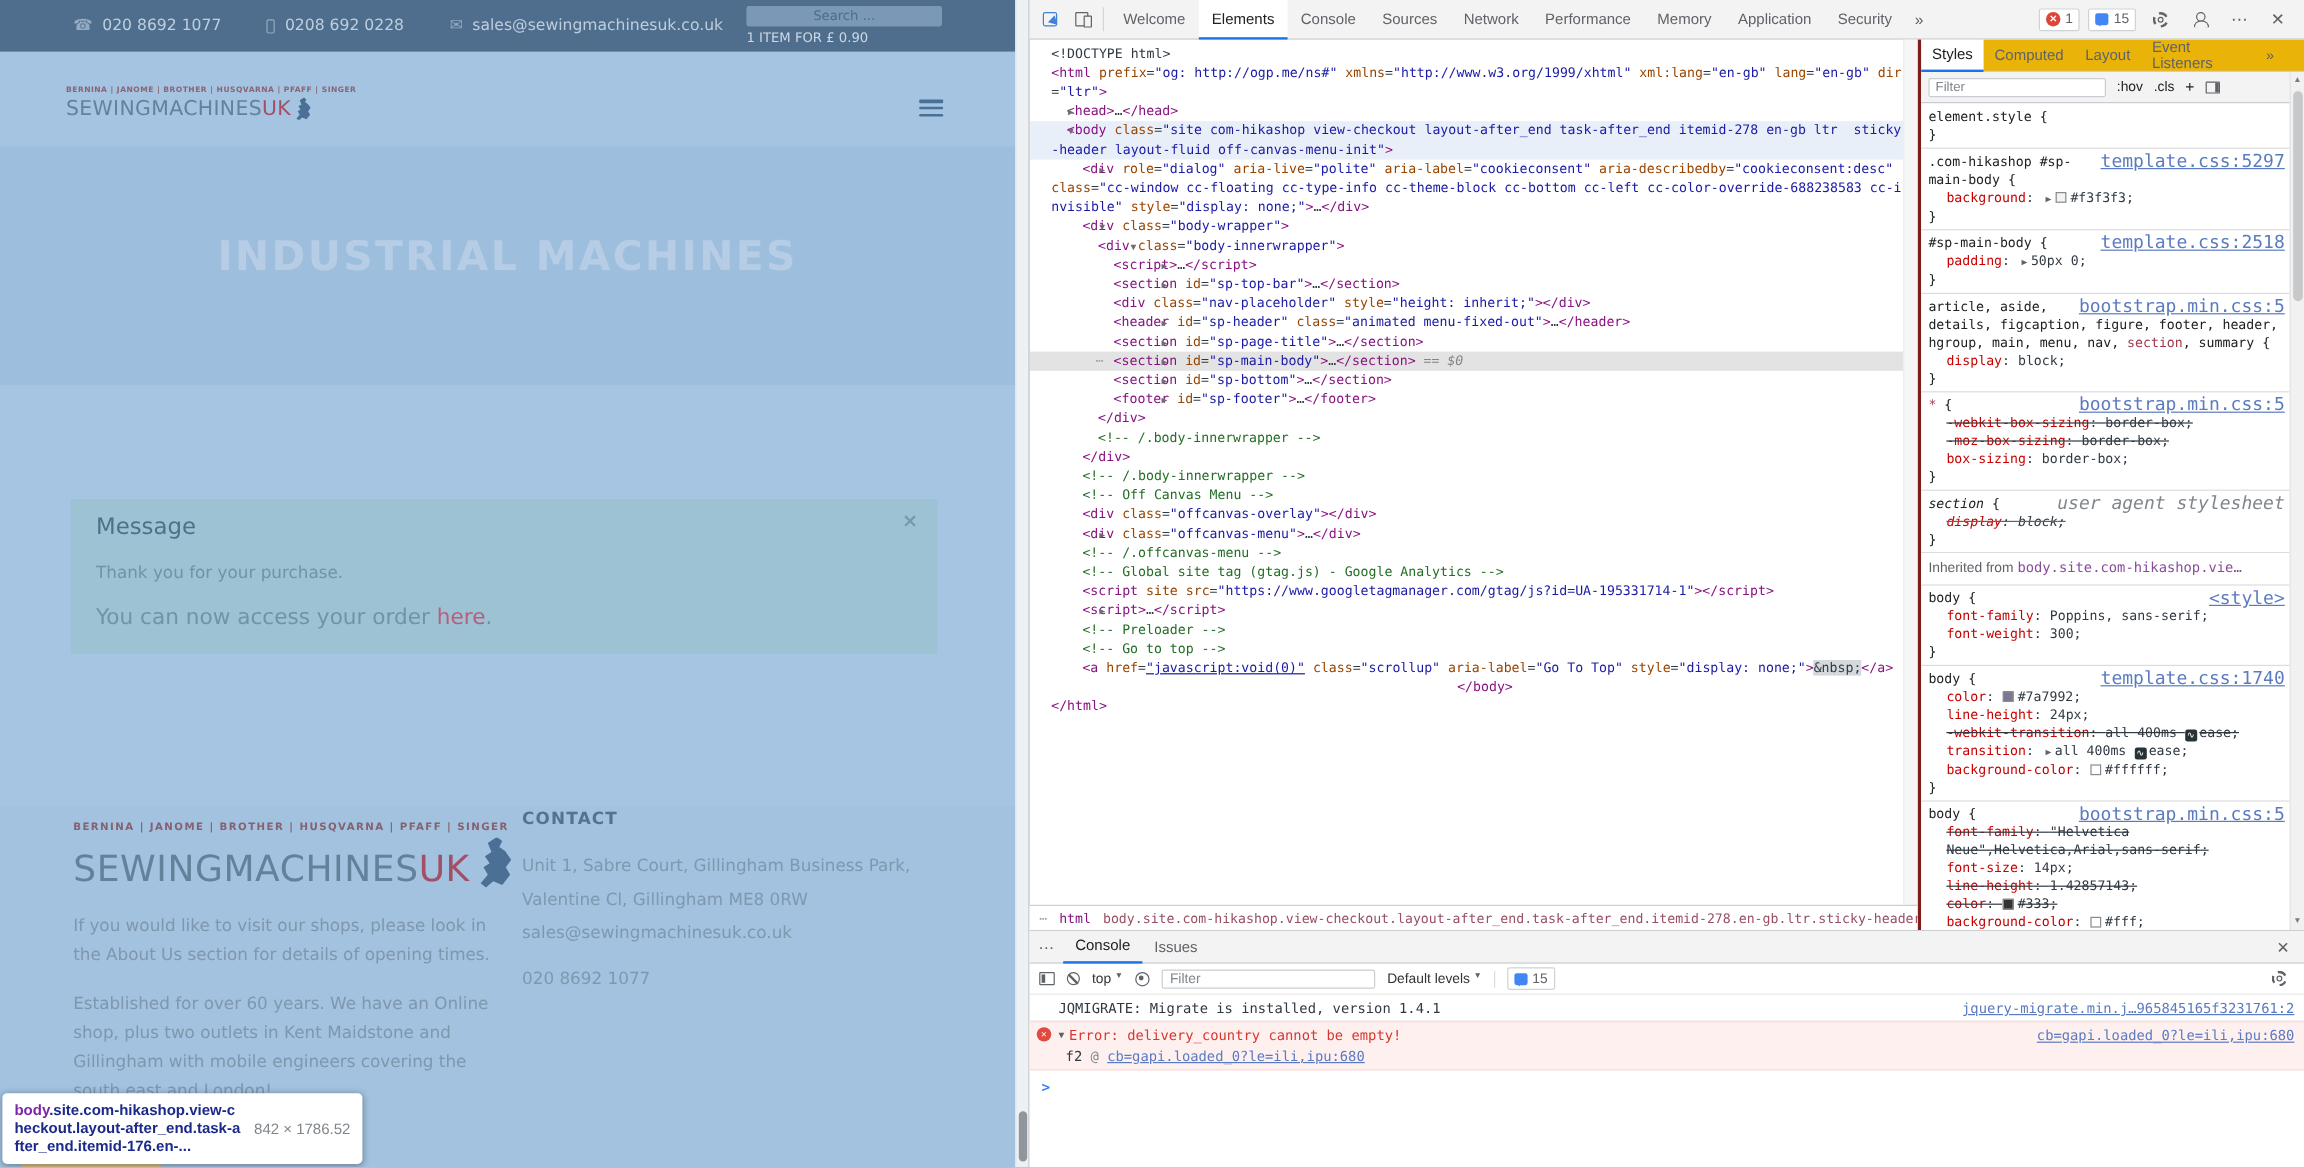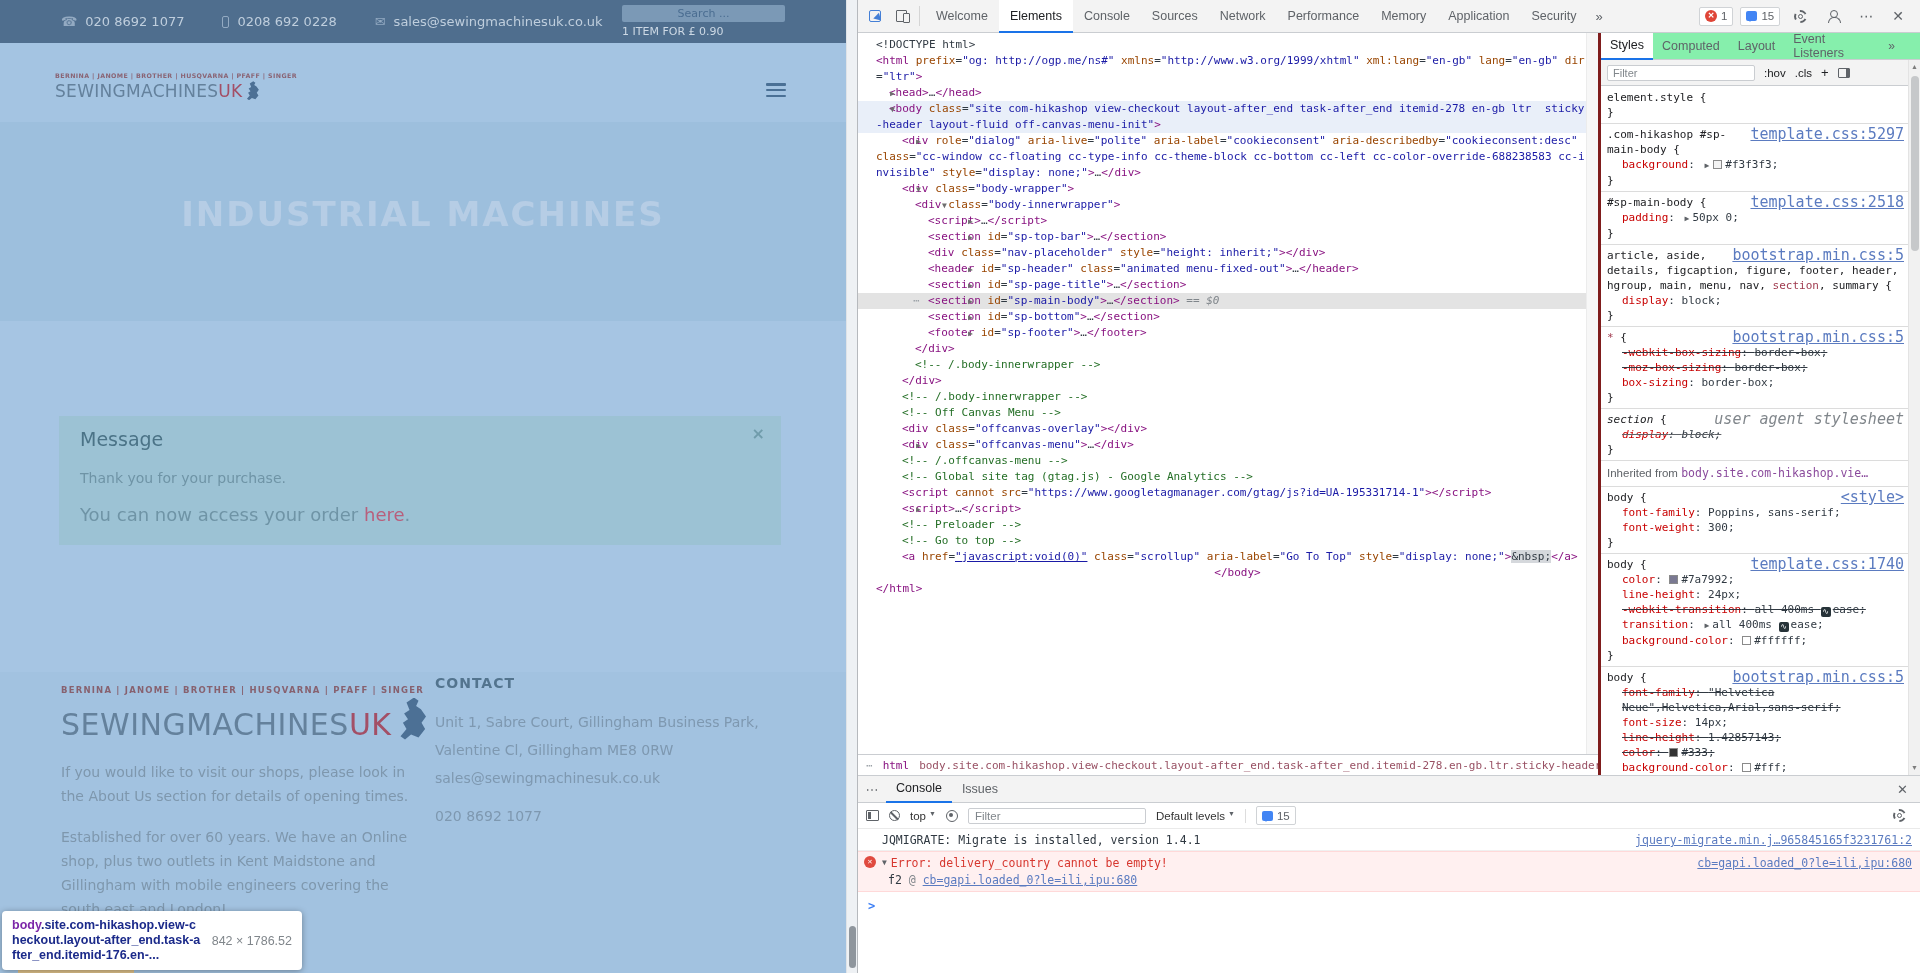--- a/index.html
+++ b/index.html
@@ -92,21 +92,21 @@
   .ln-body{background:#e9eff9}
   .ar{position:absolute;top:1px;color:#6e6e6e;font-size:8px}
   .gut{position:absolute;left:3px;top:0;color:#9aa0a6;letter-spacing:-1px}
   .s-d{color:#303942}.s-t{color:#881280}.s-a{color:#994500}.s-v{color:#1a1aa6}
   .s-l{color:#1a1aa6;text-decoration:underline}.s-c{color:#236e25}
   .s-q{color:#80868b;font-style:italic}.s-h{background:#d5d8dc}
   .dt-breadcrumb{position:absolute;bottom:0;left:0;right:0;height:21px;border-top:1px solid #cacdd1;background:#fff;display:flex;align-items:center;font-size:11px;font-family:"DejaVu Sans Mono",monospace;padding:0 8px;gap:10px;white-space:nowrap;overflow:hidden}
   .bc-dim{color:#9aa0a6}.bc-tag{color:#881280}.bc-long{color:#985063}
 
   .dt-styles{flex:1;position:relative;height:100%;background:#fff}
-  .st-tabs{height:27px;background:#86efac;border-bottom:1px solid #cacdd1;display:flex;align-items:center;padding-right:25px}
+  .st-tabs{height:27px;background:#eab308;border-bottom:1px solid #cacdd1;display:flex;align-items:center;padding-right:25px}
   .stab{height:27px;display:flex;align-items:center;padding:0 9px;font-size:12.5px;color:#5f6368}
   .stab.active{background:#fff;color:#202124;border-bottom:2px solid #1a73e8}
   .st-more{color:#5f6368;font-size:12px;margin-left:2px}
   .st-filter{height:26px;background:#f3f3f3;border-bottom:1px solid #cacdd1;display:flex;align-items:center;gap:9px;padding:0 6px}
   .st-input{width:148px;height:16px;background:#fff;border:1px solid #cacdd1;border-radius:2px;font-size:11px;color:#80868b;display:flex;align-items:center;padding-left:5px}
   .st-tok{font-size:11.5px;color:#202124}
   .st-plus{font-size:13px;color:#202124}
   .st-panelico{width:12px;height:10px;border:1.5px solid #5f6368;border-radius:1px;position:relative}
   .st-panelico::after{content:"";position:absolute;right:0;top:0;bottom:0;width:3px;background:#5f6368}
   .st-rules{position:absolute;top:54px;left:0;right:12px;bottom:0;overflow:hidden;font-family:"DejaVu Sans Mono",monospace;font-size:11px;line-height:15px;color:#303942}
@@ -314,21 +314,21 @@
             <div class="ln" style="text-indent: 52px;"><span class="ar" style="left: 58px;">▶</span><span class="s-t">&lt;footer</span><span class="s-d"> </span><span class="s-a">id</span><span class="s-d">=</span><span class="s-v">"sp-footer"</span><span class="s-t">&gt;</span><span class="s-d">…</span><span class="s-t">&lt;/footer&gt;</span></div>
             <div class="ln" style="text-indent: 39px;"><span class="s-t">&lt;/div&gt;</span></div>
             <div class="ln" style="text-indent: 39px;"><span class="s-c">&lt;!-- /.body-innerwrapper --&gt;</span></div>
             <div class="ln" style="text-indent: 26px;"><span class="s-t">&lt;/div&gt;</span></div>
             <div class="ln" style="text-indent: 26px;"><span class="s-c">&lt;!-- /.body-innerwrapper --&gt;</span></div>
             <div class="ln" style="text-indent: 26px;"><span class="s-c">&lt;!-- Off Canvas Menu --&gt;</span></div>
             <div class="ln" style="text-indent: 26px;"><span class="s-t">&lt;div</span><span class="s-d"> </span><span class="s-a">class</span><span class="s-d">=</span><span class="s-v">"offcanvas-overlay"</span><span class="s-t">&gt;&lt;/div&gt;</span></div>
             <div class="ln" style="text-indent: 26px;"><span class="ar" style="left: 32px;">▶</span><span class="s-t">&lt;div</span><span class="s-d"> </span><span class="s-a">class</span><span class="s-d">=</span><span class="s-v">"offcanvas-menu"</span><span class="s-t">&gt;</span><span class="s-d">…</span><span class="s-t">&lt;/div&gt;</span></div>
             <div class="ln" style="text-indent: 26px;"><span class="s-c">&lt;!-- /.offcanvas-menu --&gt;</span></div>
             <div class="ln" style="text-indent: 26px;"><span class="s-c">&lt;!-- Global site tag (gtag.js) - Google Analytics --&gt;</span></div>
-            <div class="ln" style="text-indent: 26px;"><span class="s-t">&lt;script</span><span class="s-d"> </span><span class="s-a">cannot</span><span class="s-d"> </span><span class="s-a">src</span><span class="s-d">=</span><span class="s-v">"https://www.googletagmanager.com/gtag/js?id=UA-195331714-1"</span><span class="s-t">&gt;&lt;/script&gt;</span></div>
+            <div class="ln" style="text-indent: 26px;"><span class="s-t">&lt;script</span><span class="s-d"> </span><span class="s-a">site</span><span class="s-d"> </span><span class="s-a">src</span><span class="s-d">=</span><span class="s-v">"https://www.googletagmanager.com/gtag/js?id=UA-195331714-1"</span><span class="s-t">&gt;&lt;/script&gt;</span></div>
             <div class="ln" style="text-indent: 26px;"><span class="ar" style="left: 32px;">▶</span><span class="s-t">&lt;script&gt;</span><span class="s-d">…</span><span class="s-t">&lt;/script&gt;</span></div>
             <div class="ln" style="text-indent: 26px;"><span class="s-c">&lt;!-- Preloader --&gt;</span></div>
             <div class="ln" style="text-indent: 26px;"><span class="s-c">&lt;!-- Go to top --&gt;</span></div>
             <div class="ln" style="text-indent: 26px;"><span class="s-t">&lt;a</span><span class="s-d"> </span><span class="s-a">href</span><span class="s-d">=</span><span class="s-l">"javascript:void(0)"</span><span class="s-d"> </span><span class="s-a">class</span><span class="s-d">=</span><span class="s-v">"scrollup"</span><span class="s-d"> </span><span class="s-a">aria-label</span><span class="s-d">=</span><span class="s-v">"Go To Top"</span><span class="s-d"> </span><span class="s-a">style</span><span class="s-d">=</span><span class="s-v">"display: none;"</span><span class="s-t">&gt;</span><span class="s-h">&amp;nbsp;</span><span class="s-t">&lt;/a&gt;</span></div>
             <div class="ln" style="text-indent: 13px; text-align: center;"><span class="s-t">&lt;/body&gt;</span></div>
             <div class="ln" style="text-indent: 0px;"><span class="s-t">&lt;/html&gt;</span></div>
           </div>
         <div class="el-sb"></div>
         <div class="dt-breadcrumb" id="dt-breadcrumb">
             <span class="bc-dim">⋯</span>

